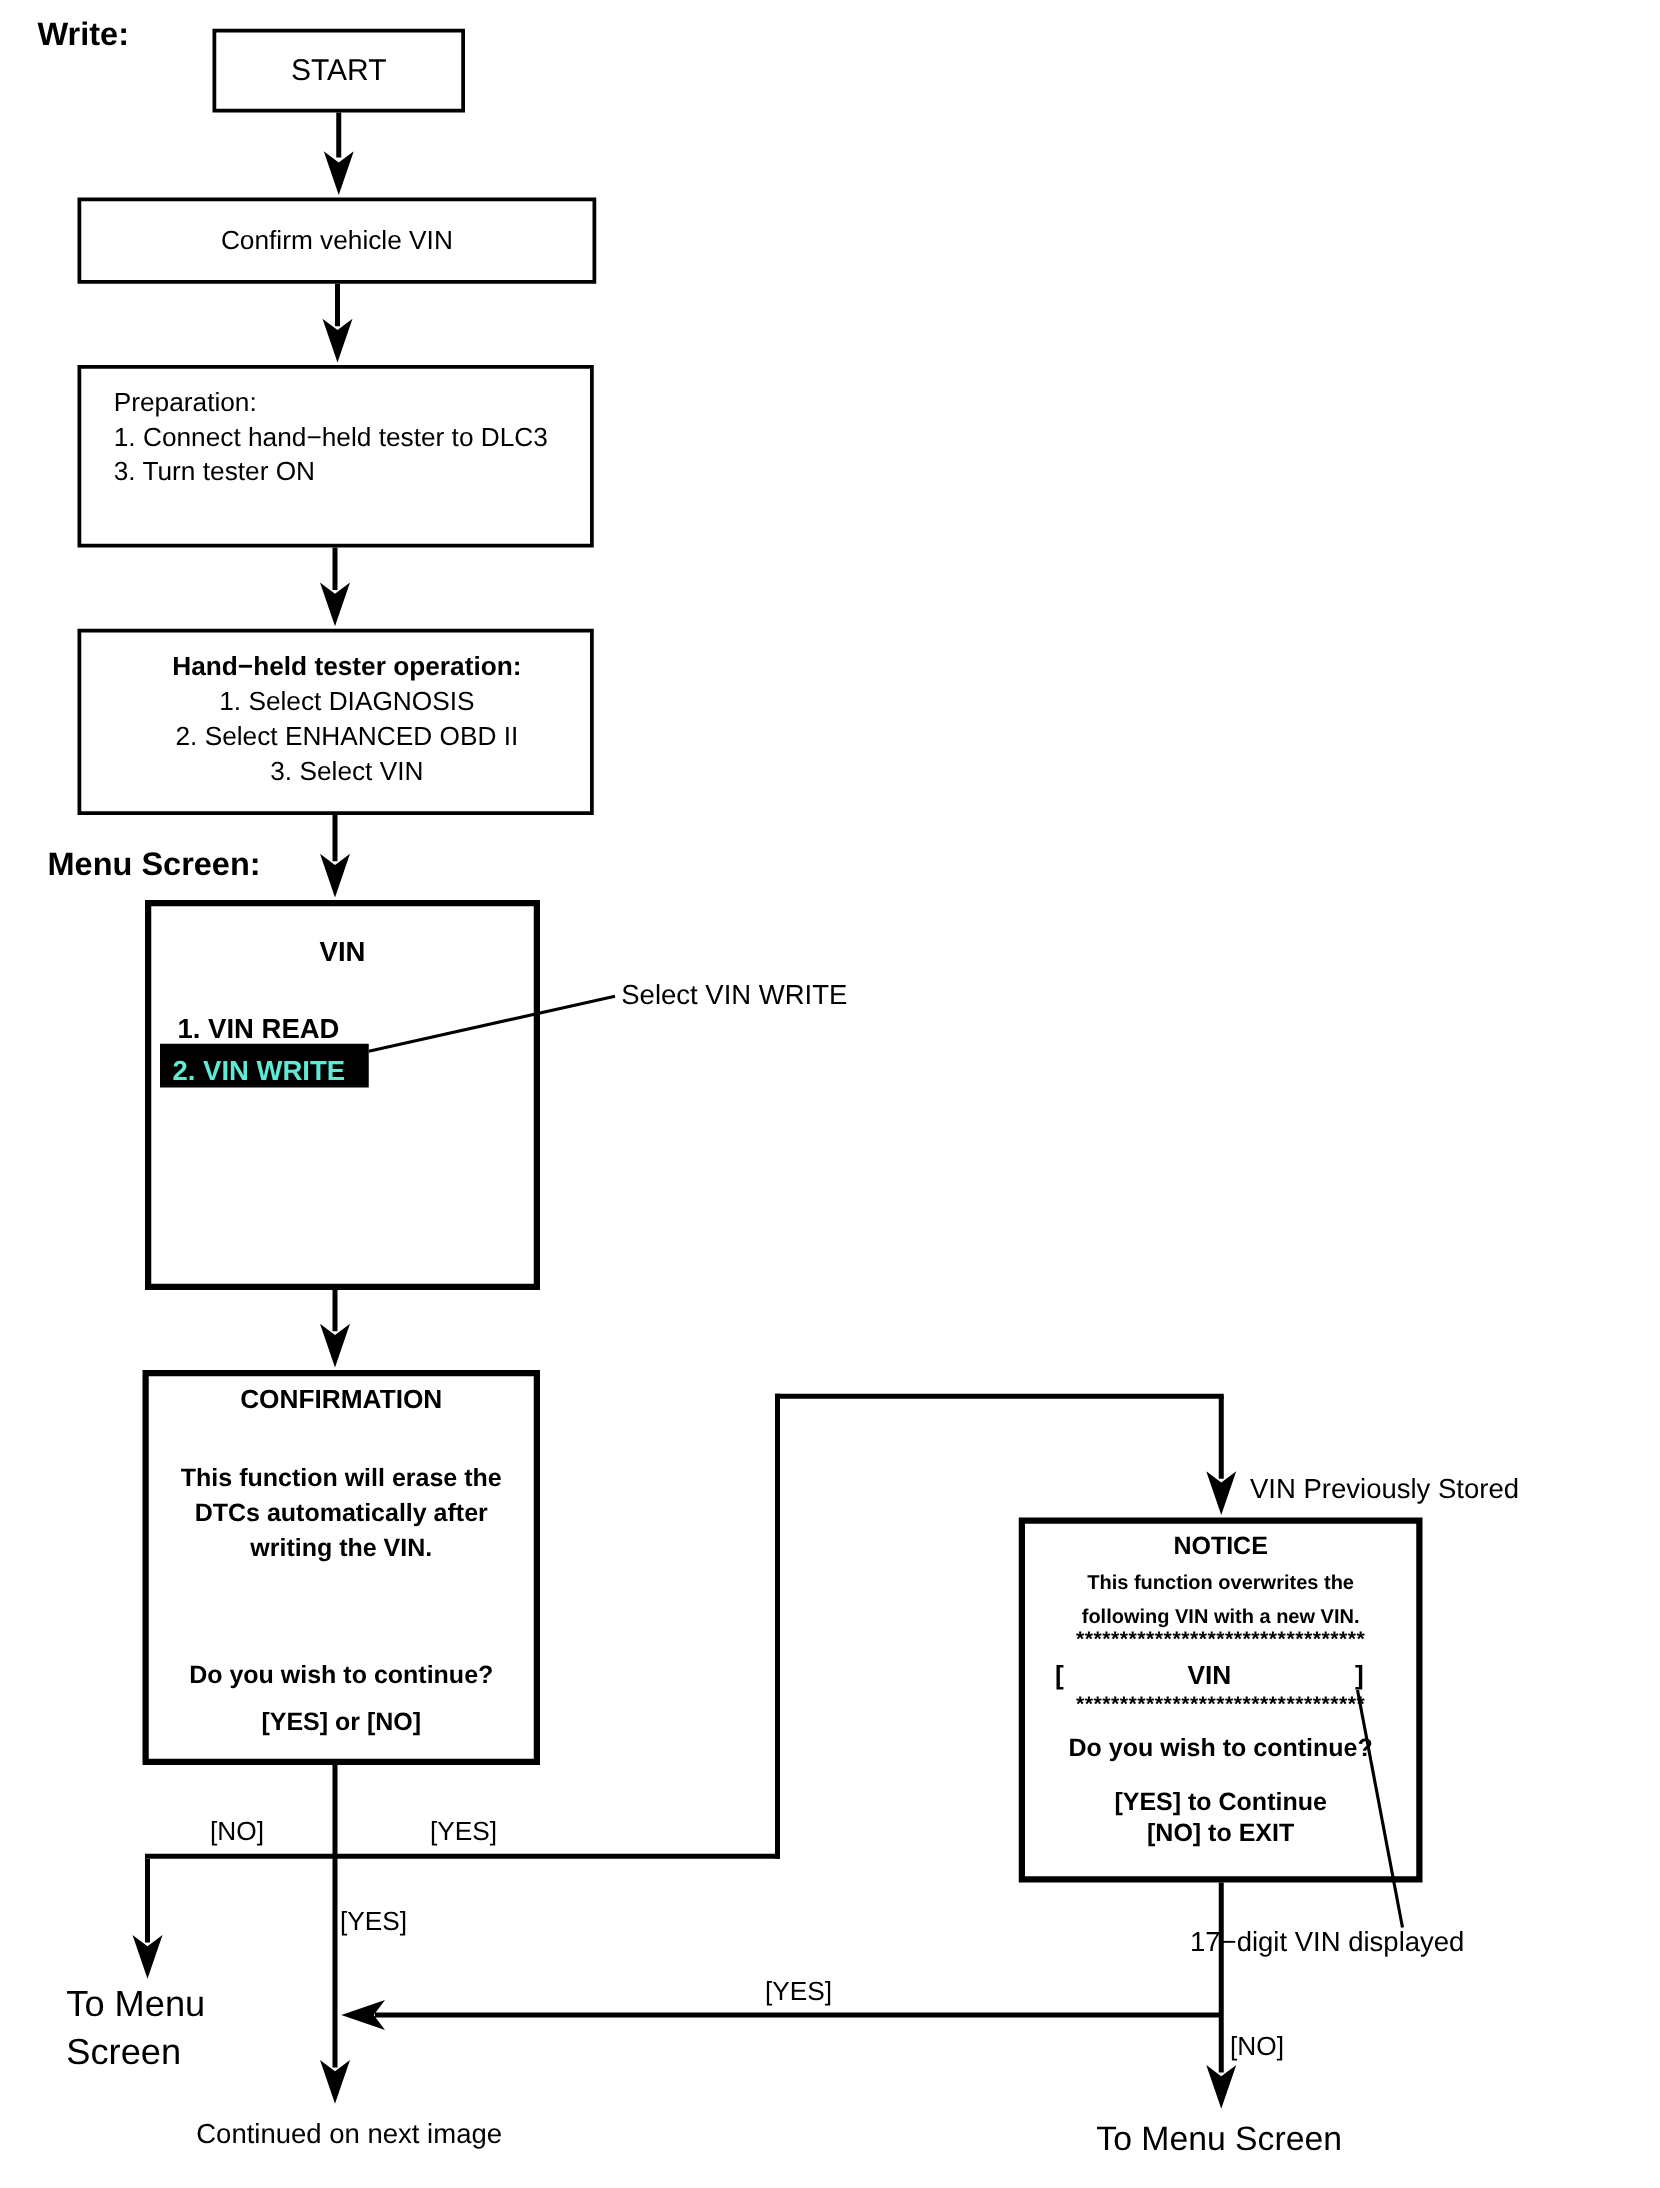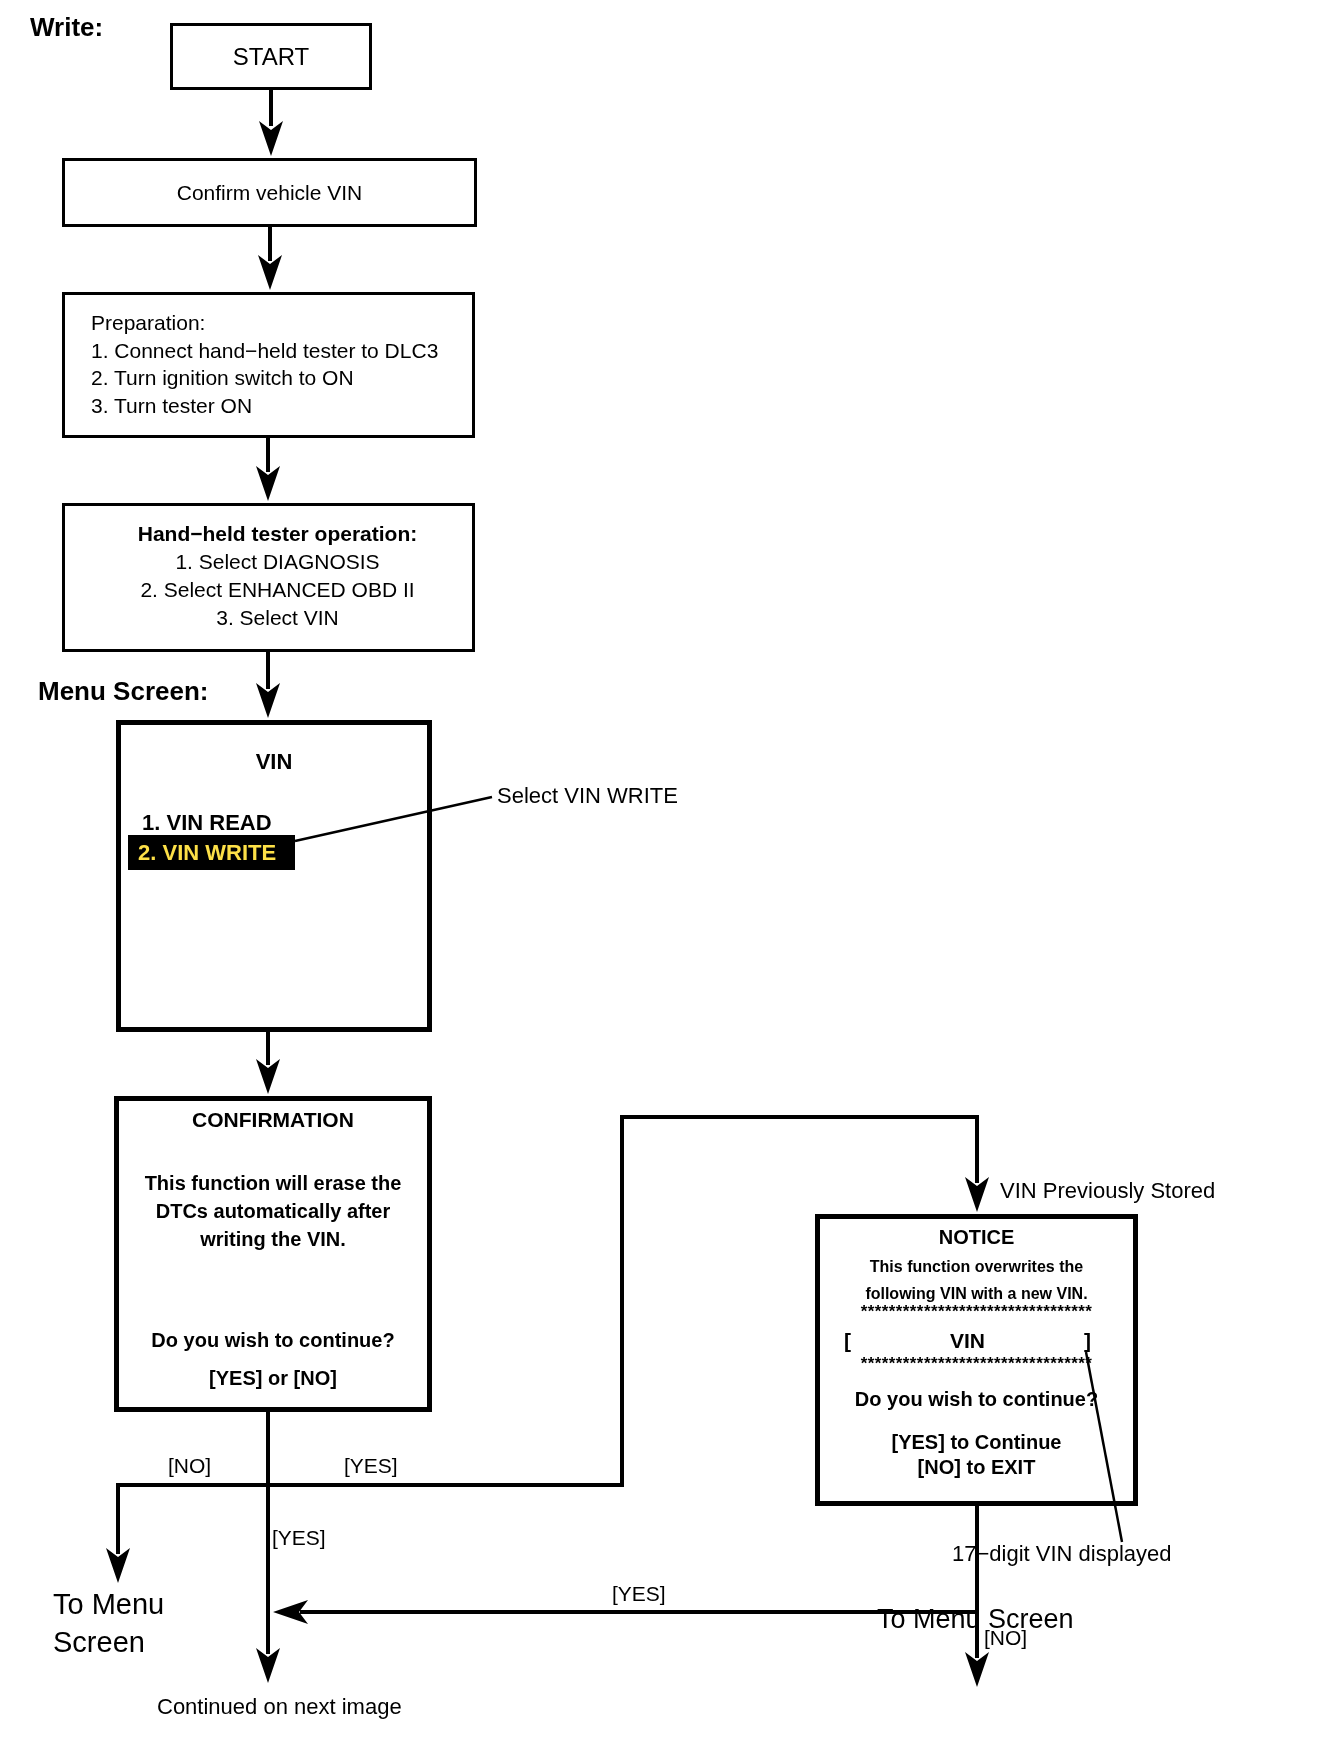--- a/index.html
+++ b/index.html
@@ -18,22 +18,22 @@
   .node.center{display:flex;align-items:center;justify-content:center;}
   
   .screen{
     position:absolute;border:5px solid #000;background:transparent;
     box-sizing:border-box;
   }
   .screen .line{position:absolute;left:0;width:100%;text-align:center;white-space:nowrap;}
   svg#wires{position:absolute;left:0;top:0;z-index:3;pointer-events:none;}
   .node,.screen,.lbl{z-index:2;}
   .hl-row{
-    position:absolute;background:#000;color:#fde047;font-weight:bold;
-    display:flex;align-items:center;box-sizing:border-box;
+    position:absolute;background:#000;color:#5eead4;font-weight:bold;
+    display:flex;align-items:flex-end;box-sizing:border-box;
   }
   .stars{letter-spacing:0.4px;}
   .vin-row{
     position:absolute;left:0;width:100%;box-sizing:border-box;
     display:flex;justify-content:space-between;align-items:center;
     padding:0 42px 0 24px;font-weight:bold;
   }
 </style>
 </head>
 <body>
@@ -81,21 +81,20 @@
     <span>Confirm vehicle VIN</span>
   </div>
 
   <div class="node center" style="left:170px;top:23px;width:202px;height:67px;font-size:24px;">
     <span>START</span>
   </div>
 
   <div class="node" style="left:62px;top:292px;width:413px;height:146px;font-size:21px;line-height:27.5px;padding:14px 8px 0 26px;">
     <div>Preparation:</div>
     <div>1. Connect hand−held tester to DLC3</div>
-    <div>2. Turn ignition switch to ON</div>
     <div>3. Turn tester ON</div>
   </div>
 
   <div class="node" style="left:62px;top:503px;width:413px;height:149px;font-size:21px;line-height:28px;padding:14px 8px 0 26px;text-align:center;">
     <div class="bold">Hand−held tester operation:</div>
     <div>1. Select DIAGNOSIS</div>
     <div>2. Select ENHANCED OBD II</div>
     <div>3. Select VIN</div>
   </div>
 
@@ -145,15 +144,15 @@
   <div class="lbl" style="left:344px;top:1454px;font-size:21px;">[YES]</div>
   <div class="lbl" style="left:272px;top:1526px;font-size:21px;">[YES]</div>
   <div class="lbl" style="left:612px;top:1582px;font-size:21px;">[YES]</div>
   <div class="lbl" style="left:984px;top:1626px;font-size:21px;">[NO]</div>
 
   <div class="abs" style="left:53px;top:1585px;font-size:29px;line-height:38px;">
     <div>To Menu</div>
     <div>Screen</div>
   </div>
   <div class="lbl" style="left:157px;top:1694px;font-size:22px;">Continued on next image</div>
-  <div class="lbl" style="left:877px;top:1604px;font-size:27px;text-align:center;">To Menu Screen</div>
+  <div class="lbl" style="left:877px;top:1696px;font-size:27px;text-align:center;">To Menu Screen</div>
 
 </div>
 
 </body></html>

